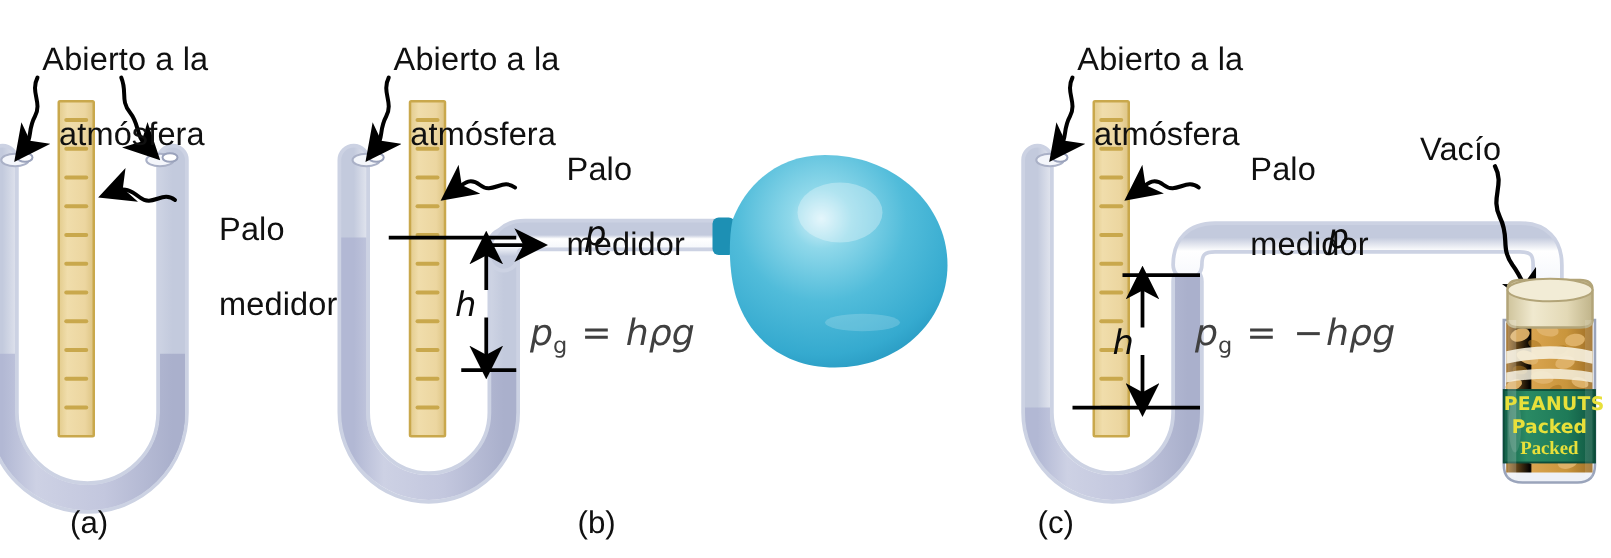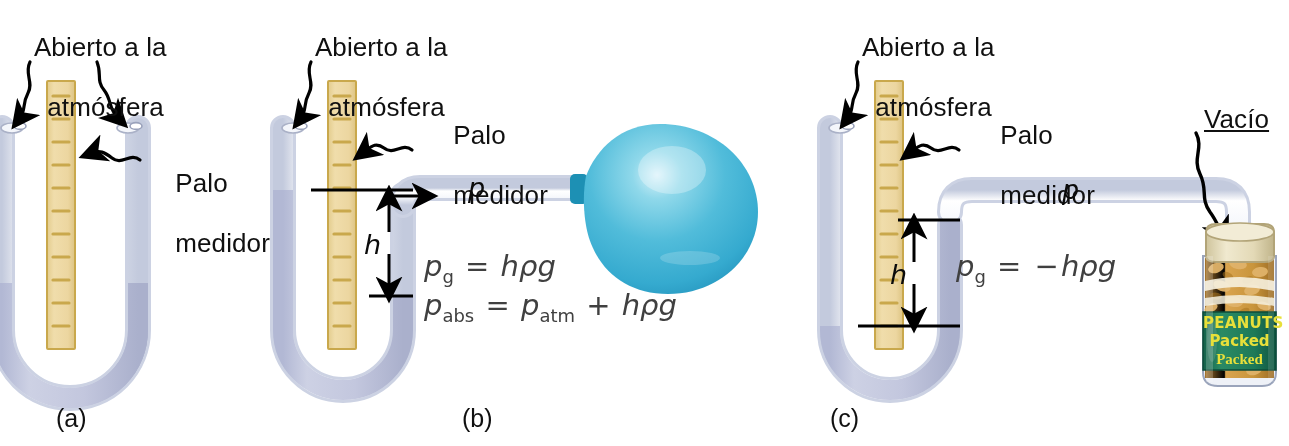--- a/index.html
+++ b/index.html
@@ -285,34 +285,31 @@
   <div class="abs label" style="left:424px;top:90px;">
     <span>Palo</span><br>
     <span>medidor</span>
   </div>
   <div class="abs pmark" style="left:468px;top:172px;">p</div>
   <div class="abs hmark" style="left:364px;top:229px;">h</div>
 
   <div class="abs eq" style="left:424px;top:249px;">
     <i>p</i><sub>g</sub> <span class="op">=</span> <i>h</i><i>ρ</i><i>g</i>
   </div>
-  <div class="abs eq" style="left:424px;top:288px;">
-    <i>p</i><sub>abs</sub> <span class="op">=</span> <i>p</i><sub>atm</sub> <span class="op">+</span> <i>h</i><i>ρ</i><i>g</i>
-  </div>
   <div class="abs caption" style="left:462px;top:404px;">(b)</div>
 
   <div class="abs label" style="left:834px;top:2px;">
     <span>Abierto a la</span><br>
     <span style="display:inline-block;padding-left:12px;">atmósfera</span>
   </div>
   <div class="abs label" style="left:971px;top:90px;">
     <span>Palo</span><br>
     <span>medidor</span>
   </div>
-  <div class="abs label" style="left:1204px;top:104px;text-decoration:underline;">Vacío</div>
+  <div class="abs label" style="left:1136px;top:104px;">Vacío</div>
   <div class="abs pmark" style="left:1062px;top:174px;">p</div>
   <div class="abs hmark" style="left:890px;top:259px;">h</div>
 
   <div class="abs eq" style="left:956px;top:249px;">
     <i>p</i><sub>g</sub> <span class="op">=</span> <span class="op">−</span><i>h</i><i>ρ</i><i>g</i>
   </div>
   <div class="abs caption" style="left:830px;top:404px;">(c)</div>
 
   <div class="abs" style="left:1203px;top:314px;width:73px;text-align:center;line-height:18px;">
     <div style="font-size:15px;font-weight:bold;color:#e8e03a;font-family:'DejaVu Sans',sans-serif;letter-spacing:0.3px;">PEANUTS</div>

